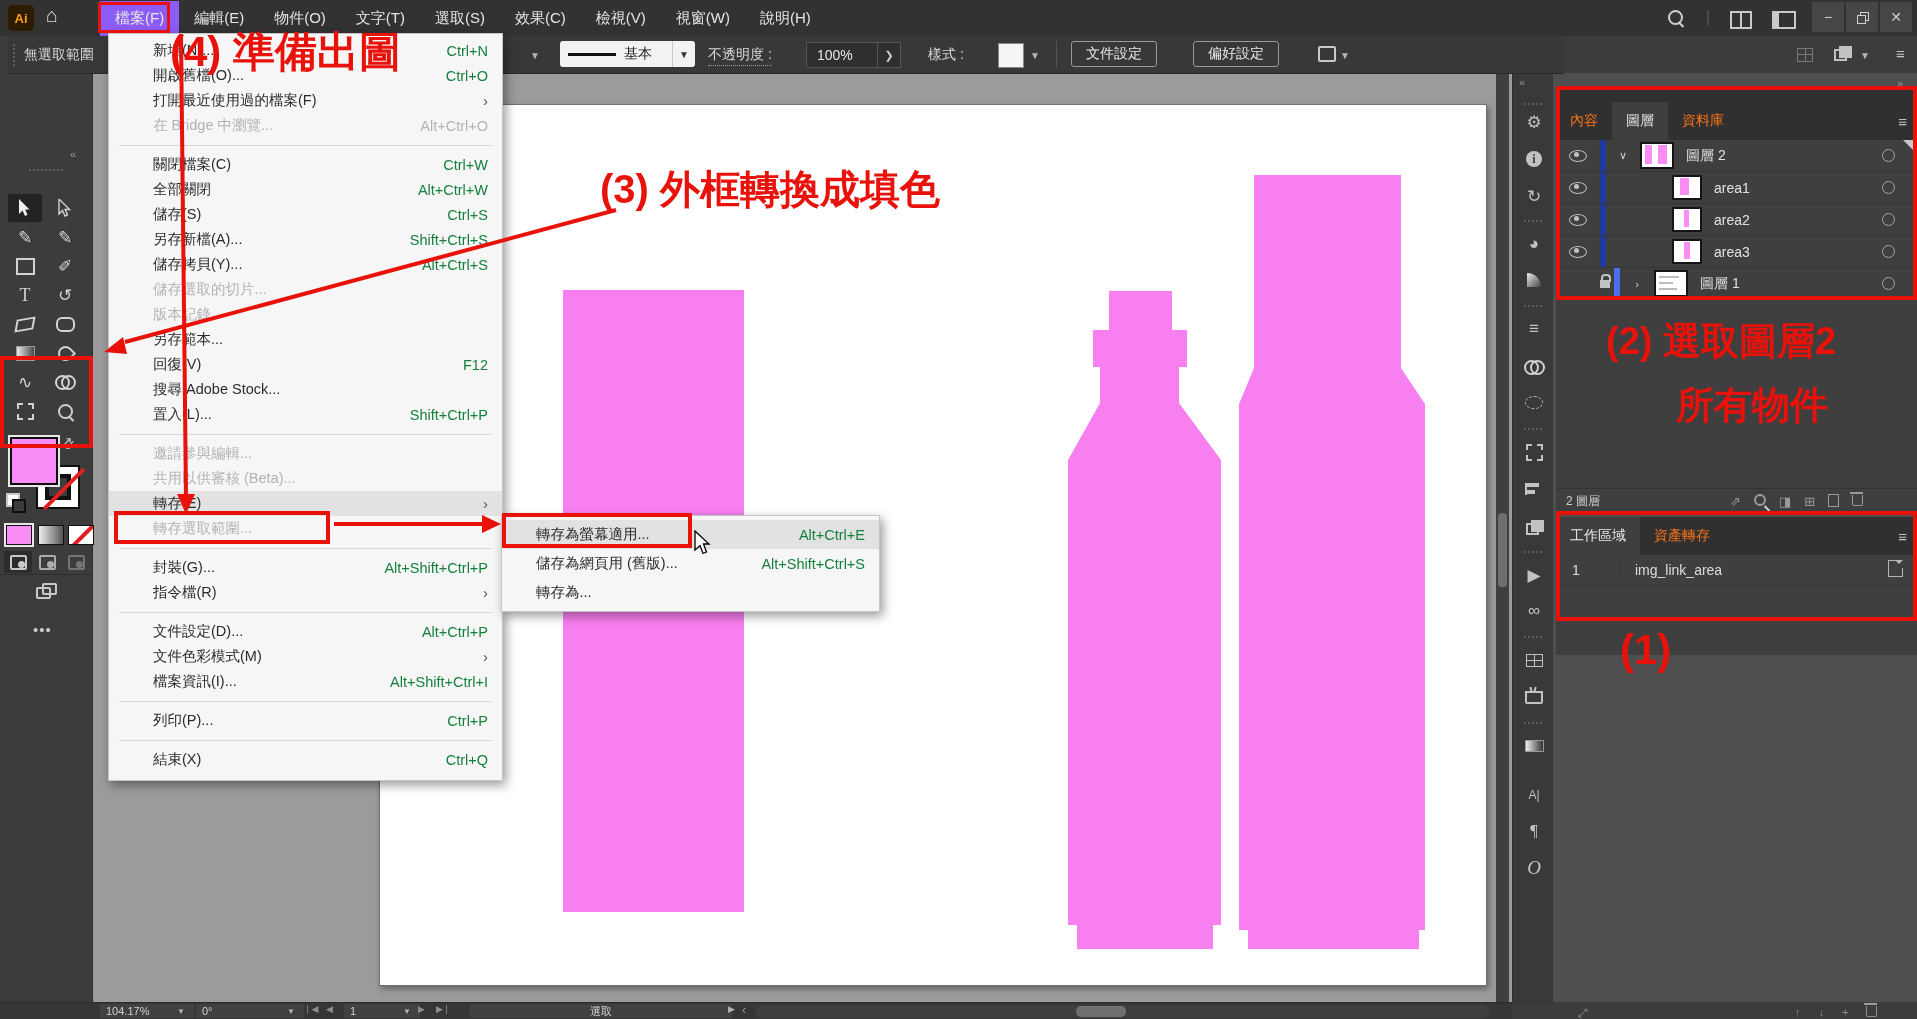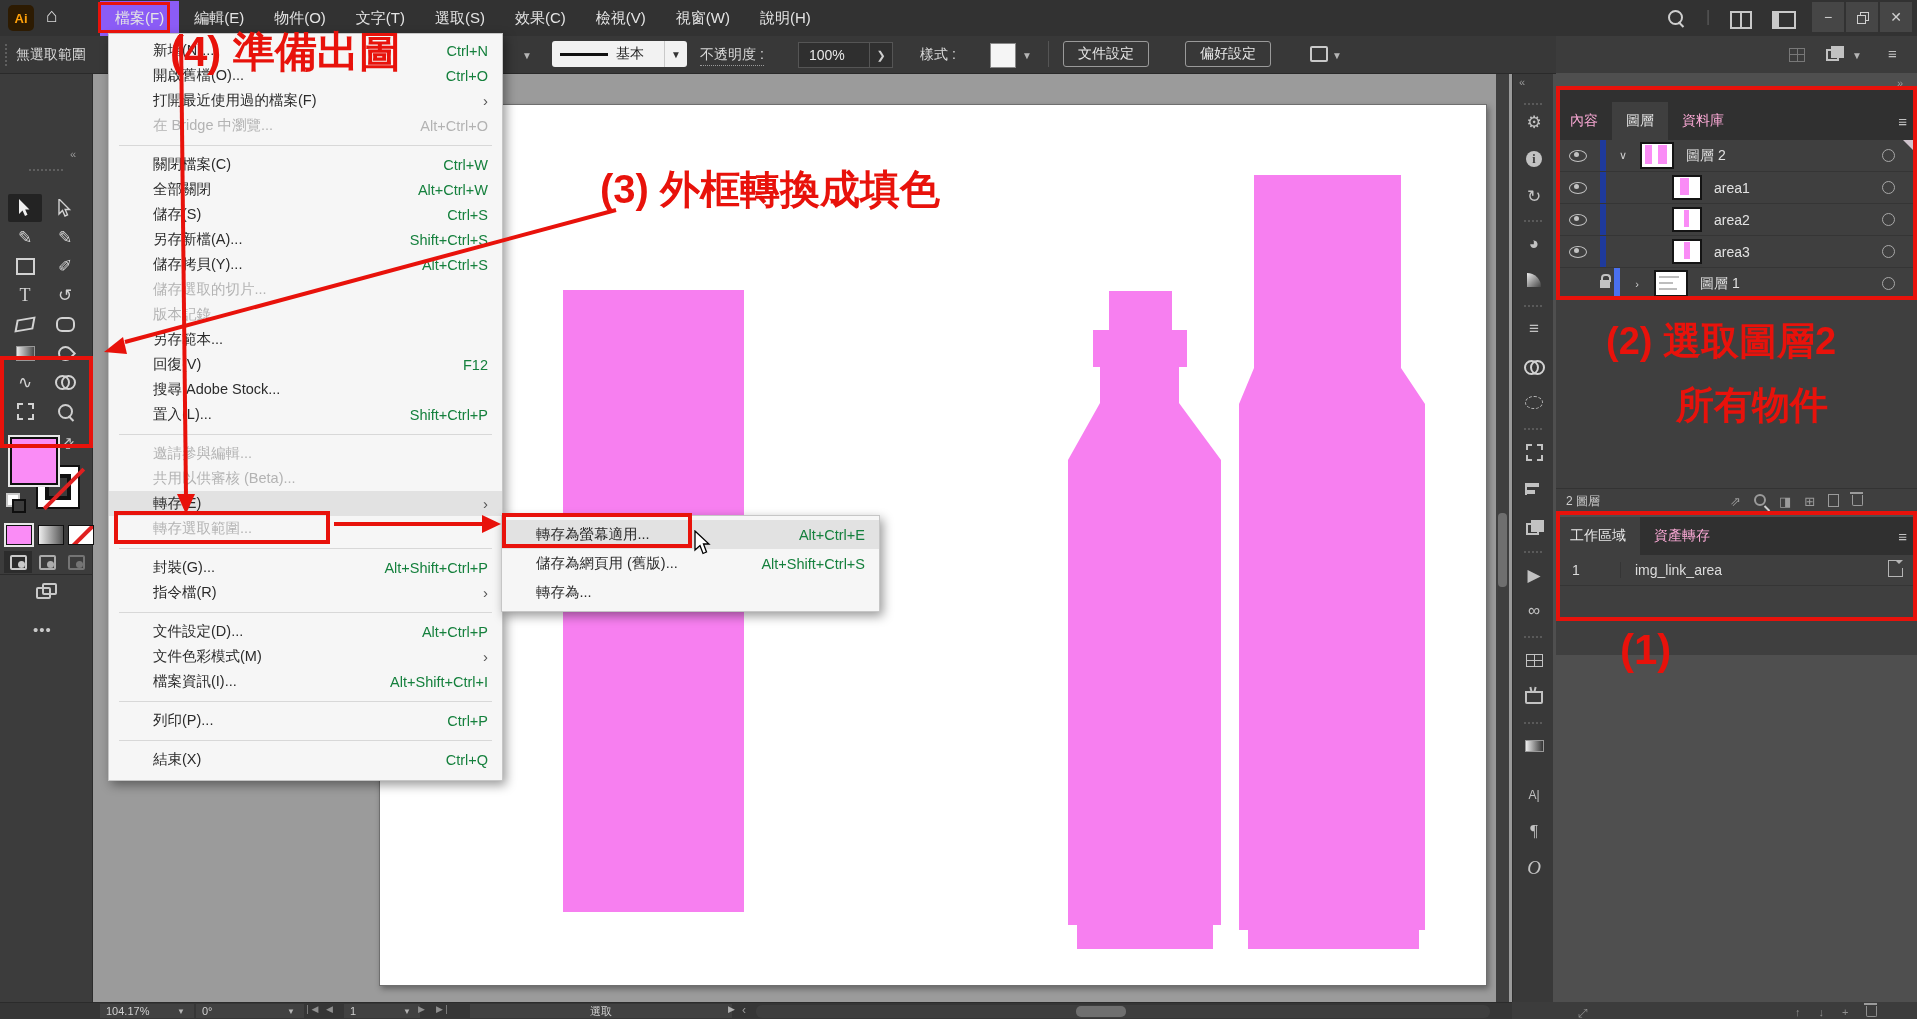--- a/index.html
+++ b/index.html
@@ -9,21 +9,21 @@
   #menubar{left:0;top:0;width:1917px;height:36px;background:#323232;z-index:10;}
   #appbadge{left:8px;top:5px;width:26px;height:26px;background:#2d1b02;color:#ffa10a;
     font-weight:bold;font-size:13px;border-radius:5px;display:flex;align-items:center;justify-content:center;}
   #homeicon{left:46px;top:4px;color:#d8d8d8;font-size:20px;}
   .menus{left:100px;top:0;height:36px;display:flex;align-items:center;}
   .menus .mi{padding:8px 15px;color:#e4e4e4;font-size:15px;white-space:nowrap;}
   .menus .mi.open{background:#8b5cf6;}
   .winbtn{top:2px;width:32px;height:30px;background:#464646;color:#d0d0d0;
     display:flex;align-items:center;justify-content:center;font-size:14px;}
   
-  #controlbar{left:0;top:36px;width:1556px;height:37px;background:#383838;border-bottom:1px solid #2a2a2a;z-index:5;}
+  #controlbar{left:8px;top:36px;width:1556px;height:37px;background:#383838;border-bottom:1px solid #2a2a2a;z-index:5;}
   .cb-label{color:#d9d9d9;font-size:14px;top:10px;}
   .dotted-u{border-bottom:1px dotted #9a9a9a;padding-bottom:1px;}
   .cb-btn{top:5px;height:24px;border:1px solid #9a9a9a;border-radius:3px;color:#e8e8e8;
     font-size:14px;display:flex;align-items:center;padding:0 14px;background:transparent;}
   .chev{color:#b5b5b5;font-size:10px;}
   #strokewidget{left:552px;top:5px;width:112px;height:26px;background:#f2f2f2;border-radius:3px 0 0 3px;
     display:flex;align-items:center;padding:0 8px;gap:8px;}
   #strokewidget .line{width:48px;height:3px;background:#111;}
   #strokewidget .t{color:#1a1a1a;font-size:14px;}
   #strokechev{left:664px;top:5px;width:22px;height:26px;background:#f2f2f2;border-left:1px solid #c9c9c9;
@@ -92,21 +92,21 @@
   .ic-pf::before{left:0;top:3px;} .ic-pf::after{left:5px;top:0;background:#c2c2c2;}
   .ic-grid{width:15px;height:11px;border:1px solid #c2c2c2;
     background:linear-gradient(#c2c2c2,#c2c2c2) 7px 0/1px 100% no-repeat,linear-gradient(#c2c2c2,#c2c2c2) 0 5px/100% 1px no-repeat;}
   .ic-box{position:relative;width:14px;height:9px;border:2px solid #c2c2c2;border-radius:0 0 2px 2px;}
   .ic-box::before{content:"";position:absolute;left:3px;top:-6px;width:2px;height:5px;background:#c2c2c2;transform:rotate(-15deg);}
   .ic-box::after{content:"";position:absolute;left:7px;top:-6px;width:2px;height:5px;background:#c2c2c2;transform:rotate(15deg);}
   .ic-gradbar{width:17px;height:10px;border:1px solid #999;background:linear-gradient(90deg,#eee,#333);}
   
   #dock{left:1553px;top:73px;width:364px;height:929px;background:#4f4f4f;z-index:4;}
   .panel-tabsbar{background:#303030;}
-  .tab{display:flex;align-items:center;padding:0 14px;font-size:14px;color:#f9a8d4;height:100%;}
+  .tab{display:flex;align-items:center;padding:0 14px;font-size:14px;color:#f97316;height:100%;}
   .tab.active{background:#3f3f3f;color:#e8e8e8;}
   .hamb{color:#c2c2c2;font-size:15px;}
   #layersbody{left:3px;top:67px;width:361px;height:358px;background:#3f3f3f;}
   .lrow{position:absolute;left:0;width:361px;height:31px;border-bottom:1px solid #353535;display:flex;align-items:center;}
   .lrow .name{color:#e2e2e2;font-size:14px;}
   .eye{position:relative;width:16px;height:10px;border:1.5px solid #c2c2c2;border-radius:50%;}
   .eye::after{content:"";position:absolute;left:4px;top:1px;width:5px;height:5px;border-radius:50%;background:#c2c2c2;}
   .lock{position:relative;width:10px;height:8px;background:#c2c2c2;margin-top:5px;}
   .lock::before{content:"";position:absolute;left:1px;top:-6px;width:6px;height:6px;border:2px solid #c2c2c2;border-bottom:none;border-radius:4px 4px 0 0;}
   .lbar{width:6px;height:31px;}

